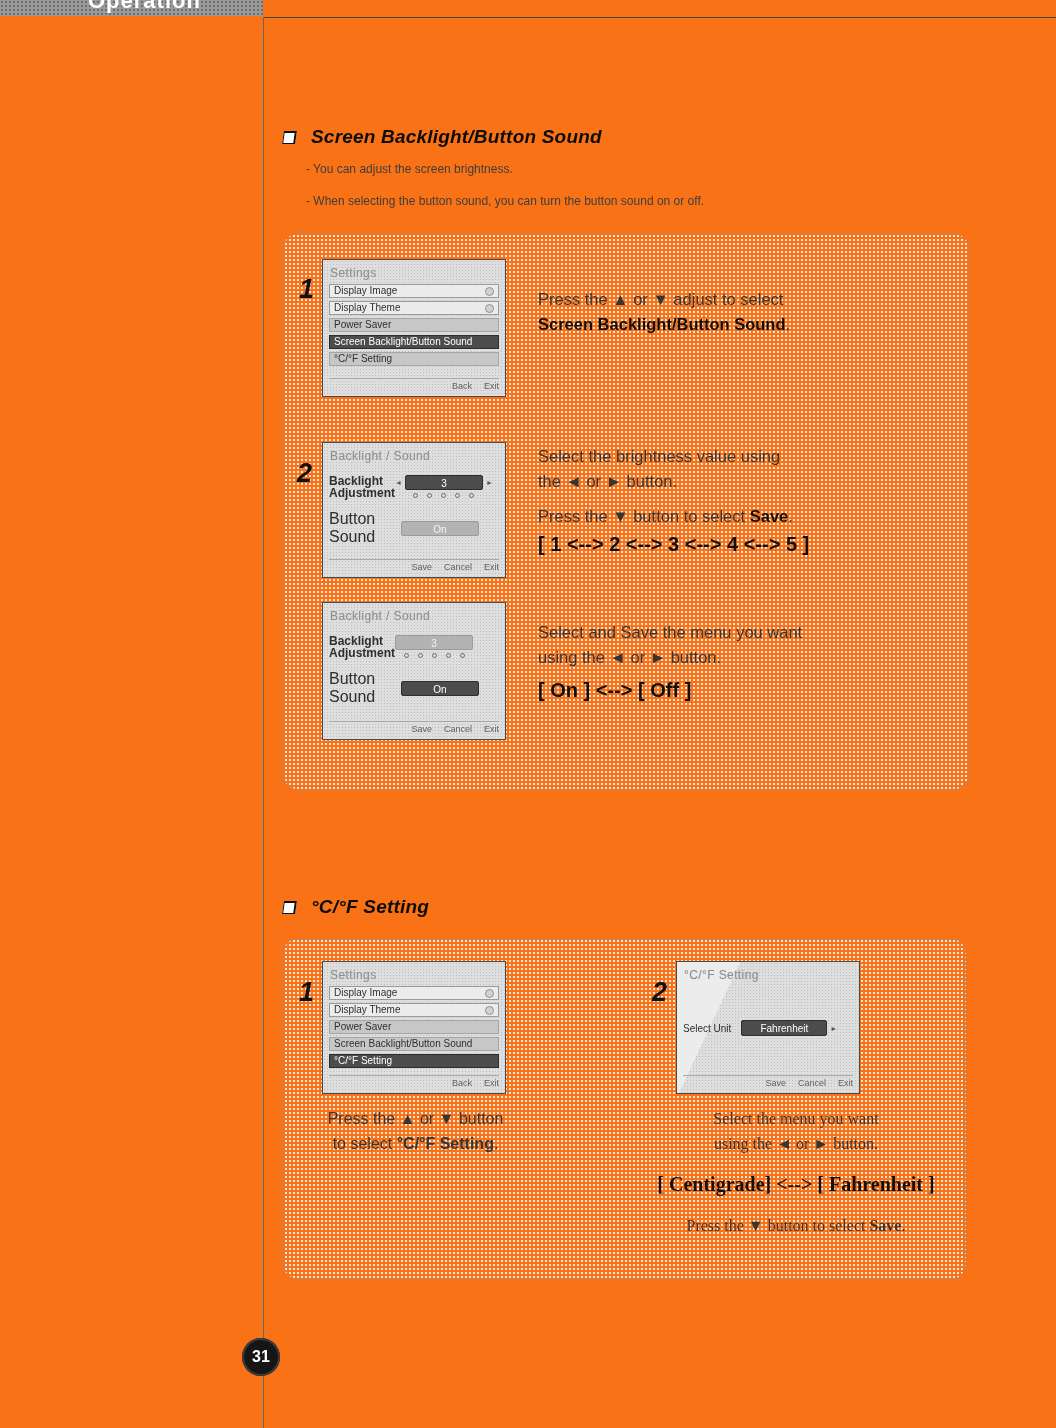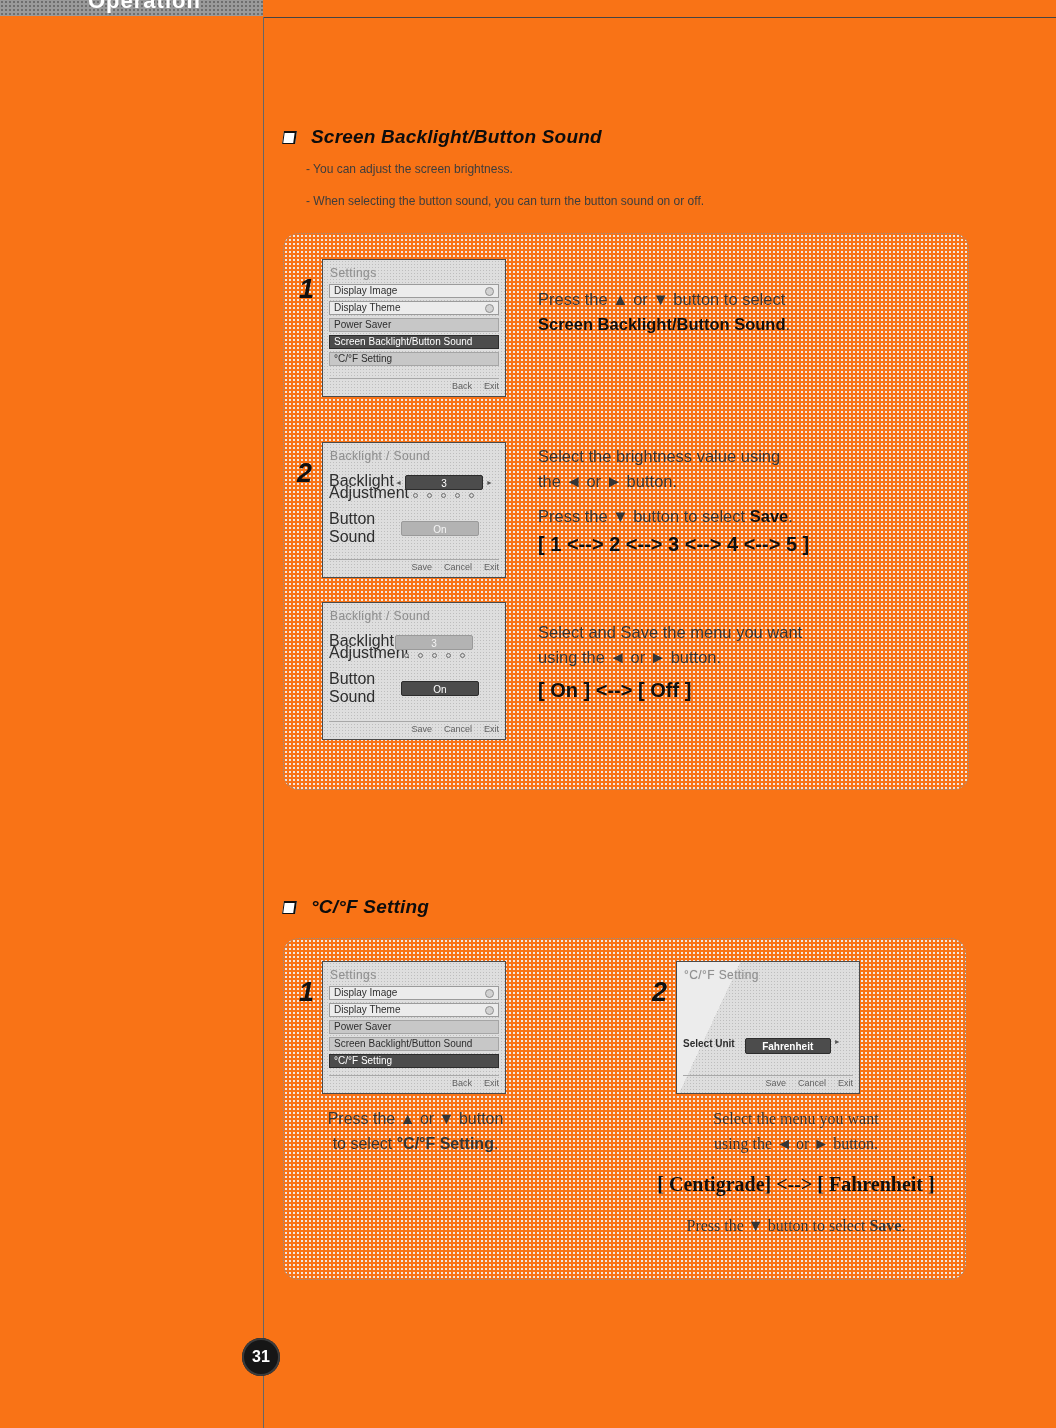--- a/index.html
+++ b/index.html
@@ -37,38 +37,38 @@
   .scr-title { font-size:12px; color:#8f8f8f; letter-spacing:.4px; margin:1px 0 4px 1px; text-shadow:0 0 1px #c5c5c5; }
   .mrow { height:14px; line-height:12px; font-size:10px; color:#2e2e2e; padding:1px 4px; margin-bottom:3px;
           border:1px solid #9b9b9b; background:#ececec; display:flex; align-items:center; }
   .mrow.shaded { background:#c7c7c7; border-color:#a5a5a5; }
   .mrow.hl { background:#4c4c4c; border-color:#2c2c2c; color:#ffffff; }
   .row-circle { margin-left:auto; width:9px; height:9px; border-radius:50%; border:1px solid #909090; background:#d2d2d2; }
   .scr-footer { margin-top:auto; border-top:1px solid #a8a8a8; padding-top:2px; font-size:9px; color:#5f5f5f;
                 display:flex; justify-content:flex-end; gap:12px; }
 
   .bl-row { display:flex; margin-top:8px; }
-  .bl-label { width:64px; font-size:16px; color:#2e2e2e; line-height:12px; }
+  .bl-label { width:64px; font-size:12px; color:#2e2e2e; line-height:12px;font-weight:bold; }
   .slider-wrap { display:flex; flex-direction:column; align-items:center; margin-left:2px; }
   .slider-line { display:flex; align-items:center; gap:3px; }
   .sl-arrow { font-size:7px; color:#555; }
   .sl-bar { width:78px; height:15px; text-align:center; font-size:10px; line-height:15px; border-radius:2px; }
   .bar-dark { background:#4c4c4c; color:#ffffff; border:1px solid #2c2c2c; }
   .bar-gray { background:#b3b3b3; color:#f3f3f3; border:1px solid #9a9a9a; }
   .dots { display:flex; gap:9px; margin-top:3px; }
   .dots i { width:5px; height:5px; border-radius:50%; border:1px solid #6f6f6f; background:#d8d8d8; }
   .snd-row { display:flex; align-items:center; margin-top:11px; }
   .snd-label { width:64px; font-size:16px; color:#2e2e2e; }
   .pill { width:78px; height:15px; margin-left:8px; text-align:center; font-size:10px; line-height:15px; border-radius:2px; }
   .pill-gray { background:#b3b3b3; color:#f5f5f5; border:1px solid #9a9a9a; }
   .pill-dark { background:#4c4c4c; color:#ffffff; border:1px solid #2c2c2c; }
 
   .cf-screen { background-image:linear-gradient(115deg, #ececec 0 26%, rgba(0,0,0,0) 26%),
                radial-gradient(#bdbdbd .8px, transparent .95px); background-size:100% 100%, 3px 3px; }
-  .unit-row { display:flex; align-items:flex-start; margin-top:52px;font-weight:bold; }
+  .unit-row { display:flex; align-items:center; margin-top:34px; }
   .unit-label { font-size:10px; color:#2e2e2e; }
   .unit-pill { width:86px; height:16px; margin-left:10px; text-align:center; font-size:10px; line-height:16px;
                background:#4c4c4c; color:#fff; border:1px solid #2c2c2c; border-radius:2px; }
   .unit-arrow { font-size:7px; color:#555; margin-left:3px; }
 
   
   .itxt { position:absolute; font-size:16.5px; color:#353535; line-height:25px; }
   .itxt b, .bline { font-weight:bold; color:#101010; }
   .bline { font-size:20px; }
   .gap-top { margin-top:10px; }
@@ -118,21 +118,21 @@
     </div>
     <div class="mrow shaded">
       <span>°C/°F Setting</span>
     </div>
     <div class="scr-footer">
       <span>Back</span>
       <span>Exit</span>
     </div>
   </div>
   <div class="itxt" style="left:538px; top:287px;">
-    <span>Press the ▲ or ▼ button to select</span><br>
+    <span>Press the ▲ or ▼ adjust to select</span><br>
     <b>Screen Backlight/Button Sound</b><span>.</span>
   </div>
 
   <div class="stepnum" style="left:297px; top:458px;">2</div>
   <div class="screen" style="left:322px; top:442px; width:184px; height:136px;">
     <div class="scr-title">Backlight / Sound</div>
     <div class="bl-row">
       <div class="bl-label">
         <span>Backlight</span><br>
         <span>Adjustment</span>

